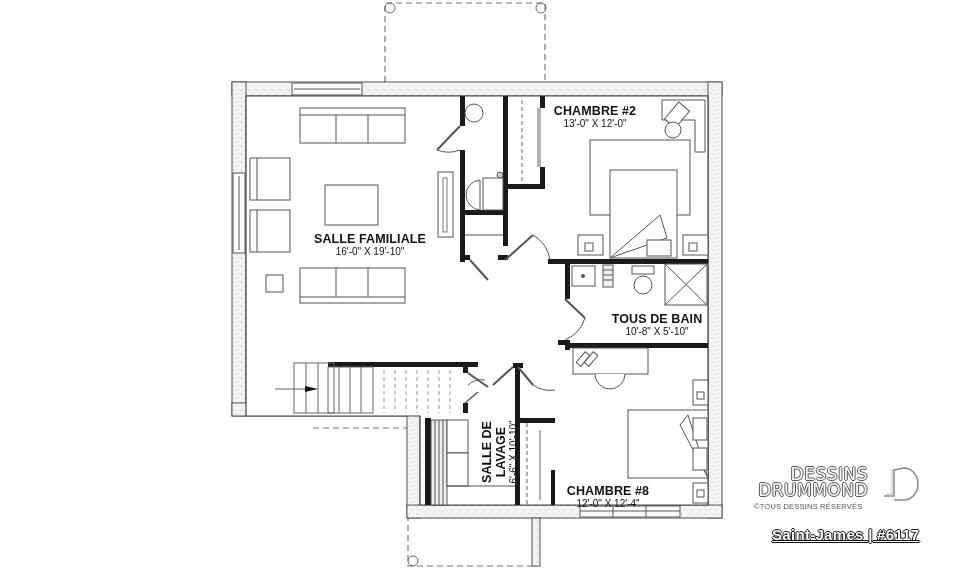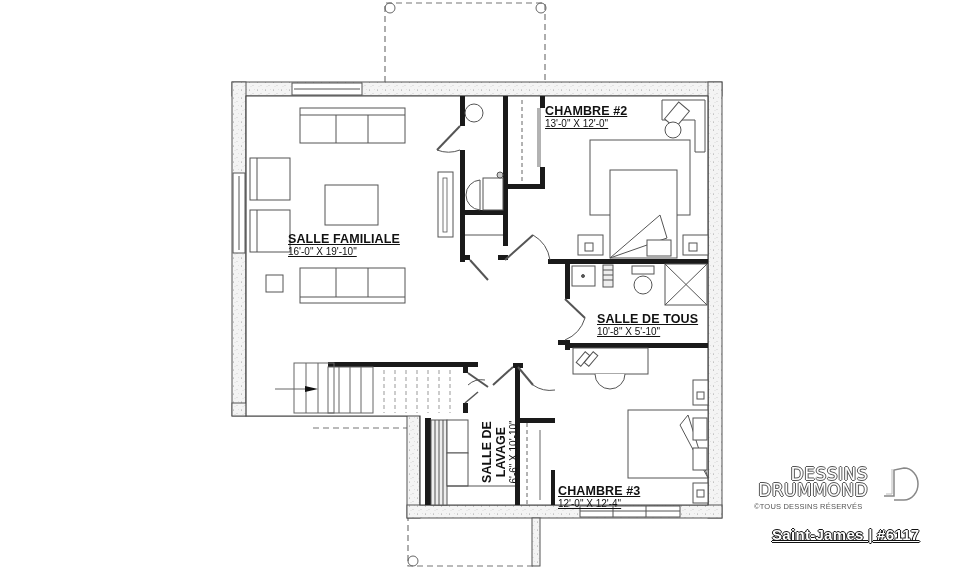--- a/index.html
+++ b/index.html
@@ -1,18 +1,18 @@
 <!DOCTYPE html>
 <html><head>
 <meta charset="utf-8">
 <style>
   html, body { margin: 0; padding: 0; background: #ffffff; }
   body { width: 960px; height: 569px; overflow: hidden; position: relative; font-family: "Liberation Sans", sans-serif; }
   #plan { position: absolute; left: 0; top: 0; }
-  .lbl { position: absolute; color: #111; white-space: nowrap; text-decoration: underline; }
+  .lbl { position: absolute; text-align: center; color: #111; white-space: nowrap; }
   .lbl .name { font-weight: bold; font-size: 12.5px; letter-spacing: 0.1px; display: block; line-height: 14px; }
   .lbl .dim { font-size: 10px; display: block; line-height: 12px; }
   .vlbl { position: absolute; transform: rotate(-90deg); transform-origin: center center; text-align: center; color: #111; white-space: nowrap; }
   .vlbl .name { font-weight: bold; font-size: 12.5px; display: block; line-height: 14px; }
   .vlbl .dim { font-size: 10px; display: block; line-height: 12px; }
   .logo { position: absolute; left: 750px; top: 462px; width: 200px; height: 90px; }
   .logo .l1, .logo .l2 { font-family: "DejaVu Sans", sans-serif; font-size: 17px; letter-spacing: 0.5px; color: #fff; line-height: 17px;
       text-shadow: -1px 0 #555, 1px 0 #555, 0 -1px #555, 0 1px #555; position: absolute; right: 82px; text-align: right; }
   .logo .l1 { top: 4px; }
   .logo .l2 { top: 20px; }
@@ -242,39 +242,39 @@
   </g>
   <g fill="#fff" stroke="#555" stroke-width="1">
     <rect x="693" y="380" width="15" height="25"></rect>
     <rect x="697" y="392" width="7" height="7"></rect>
     <rect x="693" y="483" width="15" height="20"></rect>
     <rect x="697" y="490" width="7" height="7"></rect>
   </g>
 
 </svg>
 
-<div class="lbl" style="left:288px; top:232px; width:140px;">
+<div class="lbl" style="left:300px; top:232px; width:140px;">
   <span class="name">SALLE FAMILIALE</span>
   <span class="dim">16'-0" X 19'-10"</span>
 </div>
 <div class="lbl" style="left:545px; top:104px; width:100px;">
   <span class="name">CHAMBRE #2</span>
   <span class="dim">13'-0" X 12'-0"</span>
 </div>
 <div class="lbl" style="left:597px; top:312px; width:120px;">
-  <span class="name">SALLE DE TOUS</span>
+  <span class="name">TOUS DE BAIN</span>
   <span class="dim">10'-8" X 5'-10"</span>
 </div>
 <div class="vlbl" style="left:455px; top:432px; width:90px; height:40px;">
   <span class="name">SALLE DE</span>
   <span class="name">LAVAGE</span>
   <span class="dim">6'-6" X 10'-10"</span>
 </div>
 <div class="lbl" style="left:558px; top:484px; width:100px;">
-  <span class="name">CHAMBRE #3</span>
+  <span class="name">CHAMBRE #8</span>
   <span class="dim">12'-0" X 12'-4"</span>
 </div>
 
 <div class="logo">
   <span class="l1">DESSINS</span>
   <span class="l2">DRUMMOND</span>
   <span class="rights">©TOUS DESSINS RÉSERVÉS</span>
   <svg class="mark" width="40" height="40" viewBox="0 0 40 40">
     <path d="M4 32 L14 32 L14 6 L24 4 A 14 16 0 0 1 24 36 L14 36" fill="none" stroke="#888" stroke-width="1.5"></path>
     <path d="M6 30 L12 30 L12 5" fill="none" stroke="#bbb" stroke-width="1"></path>

